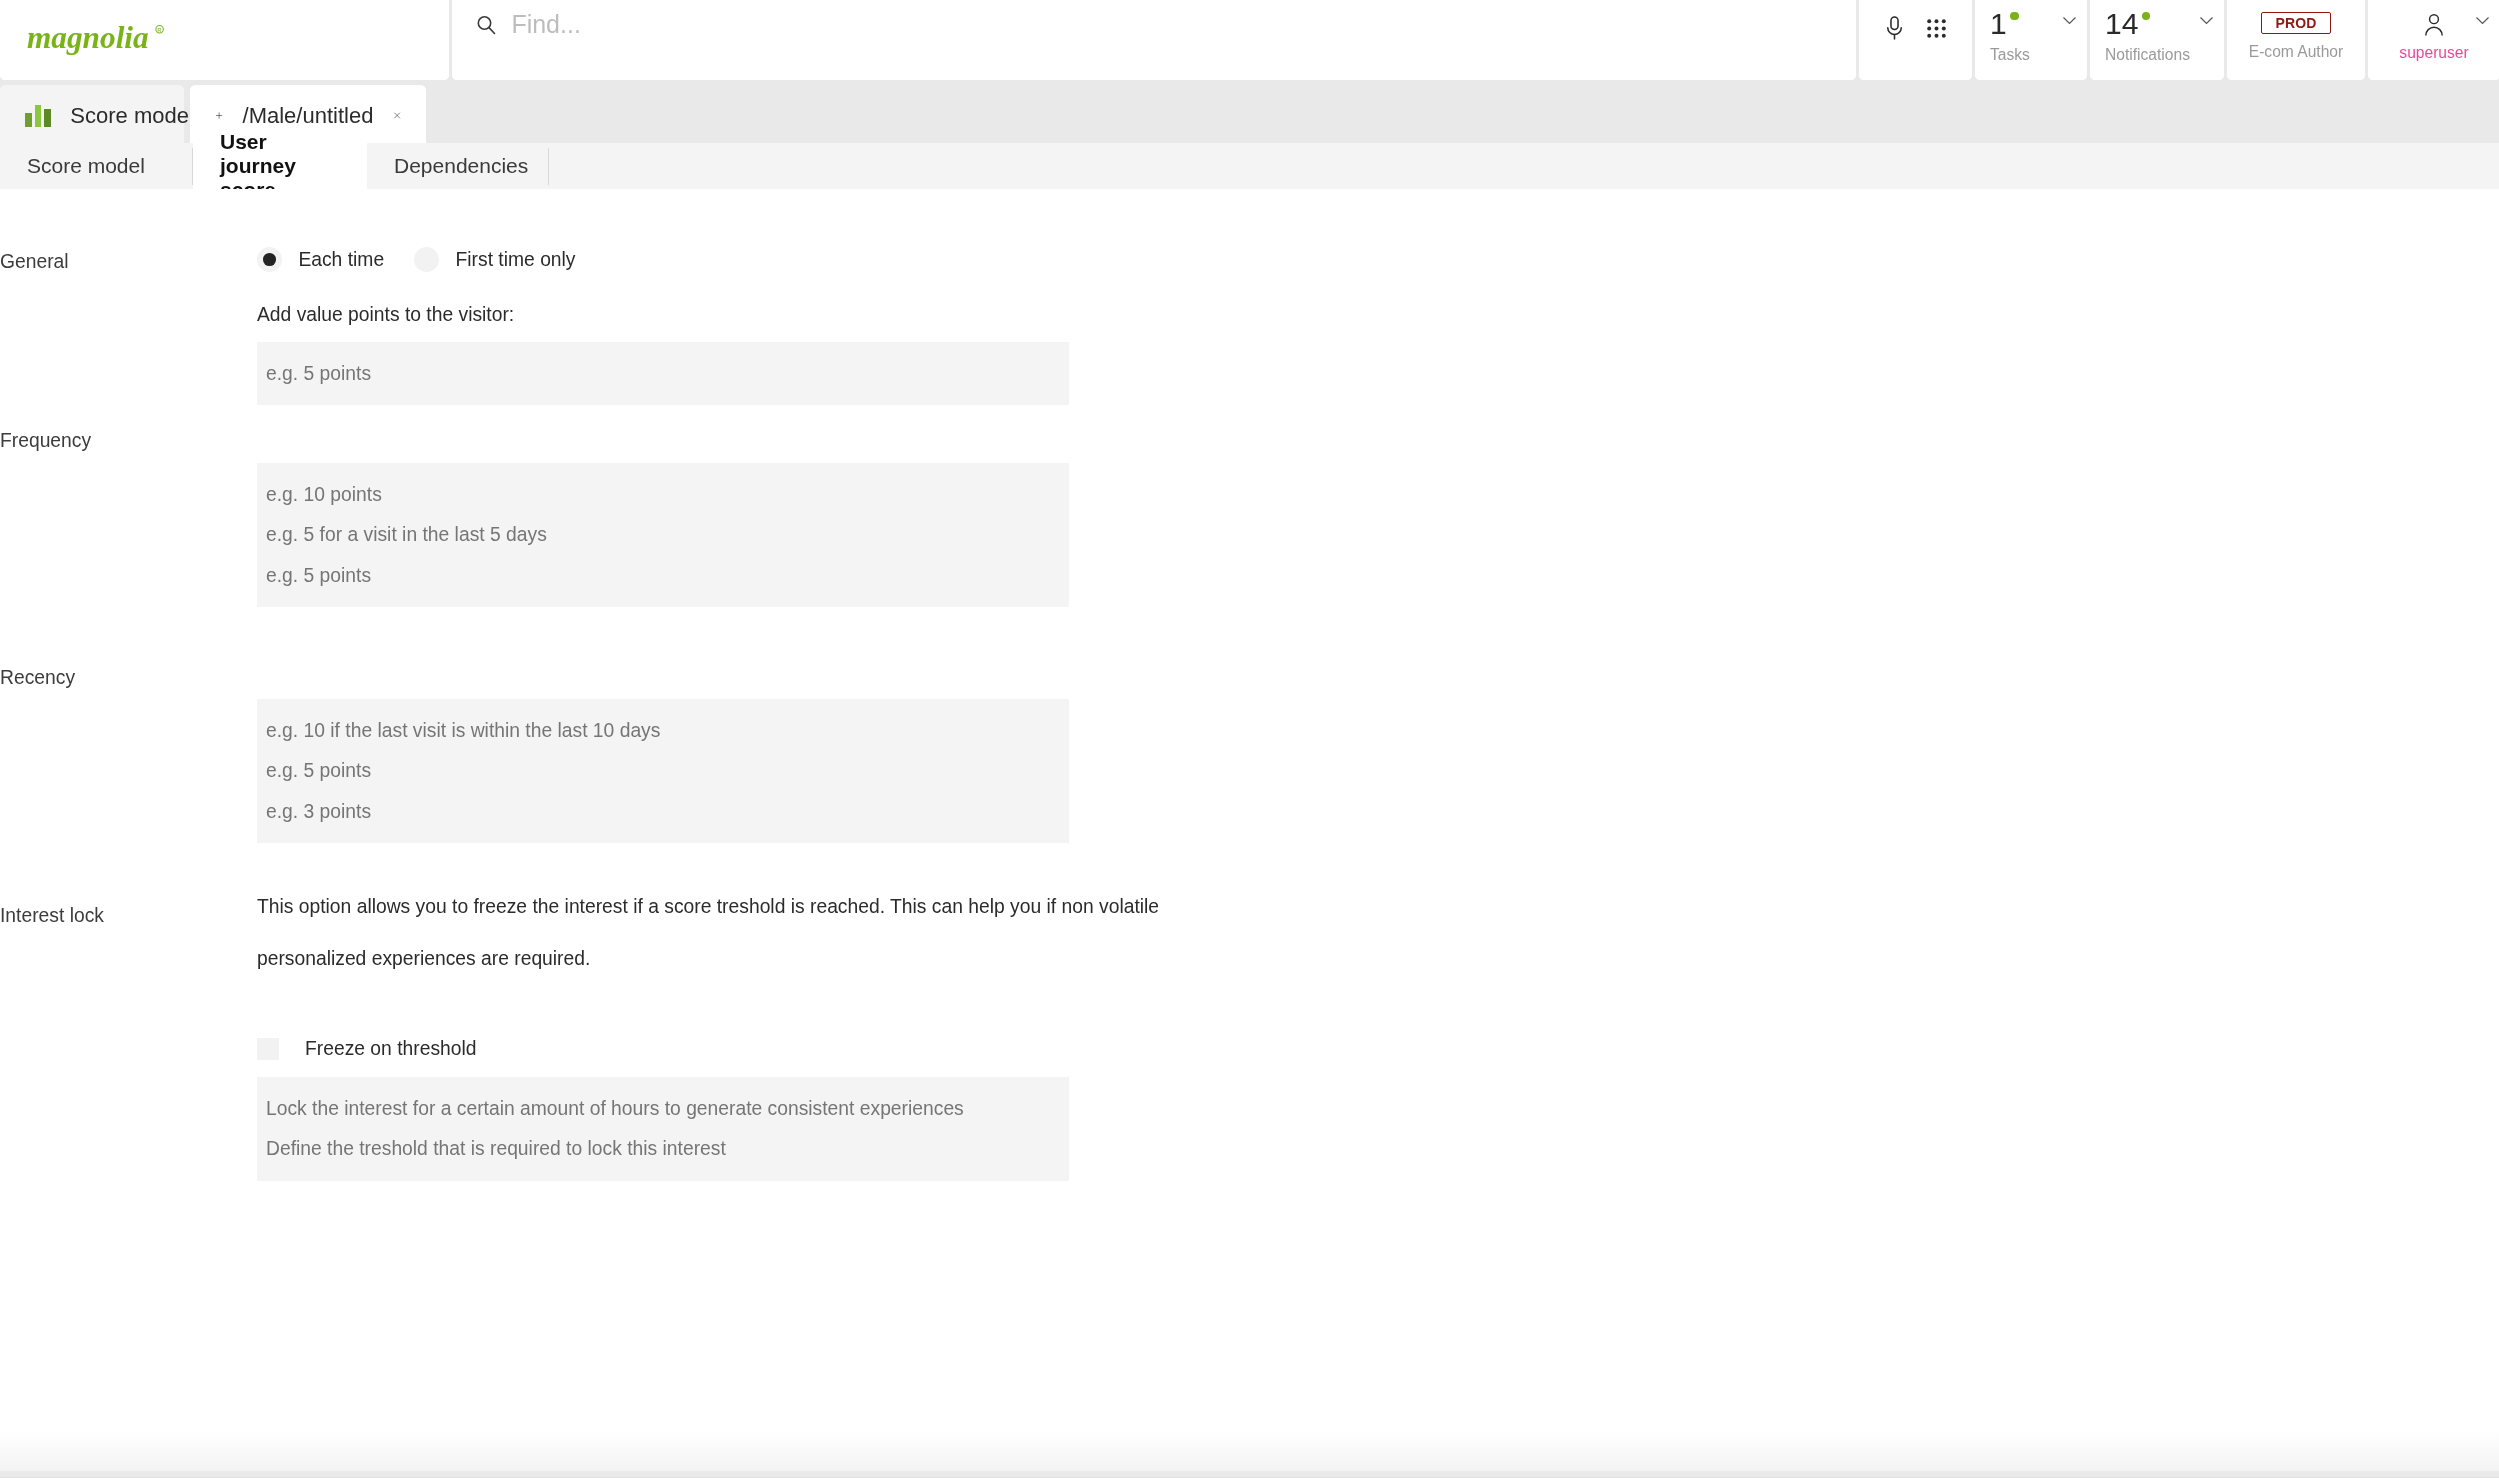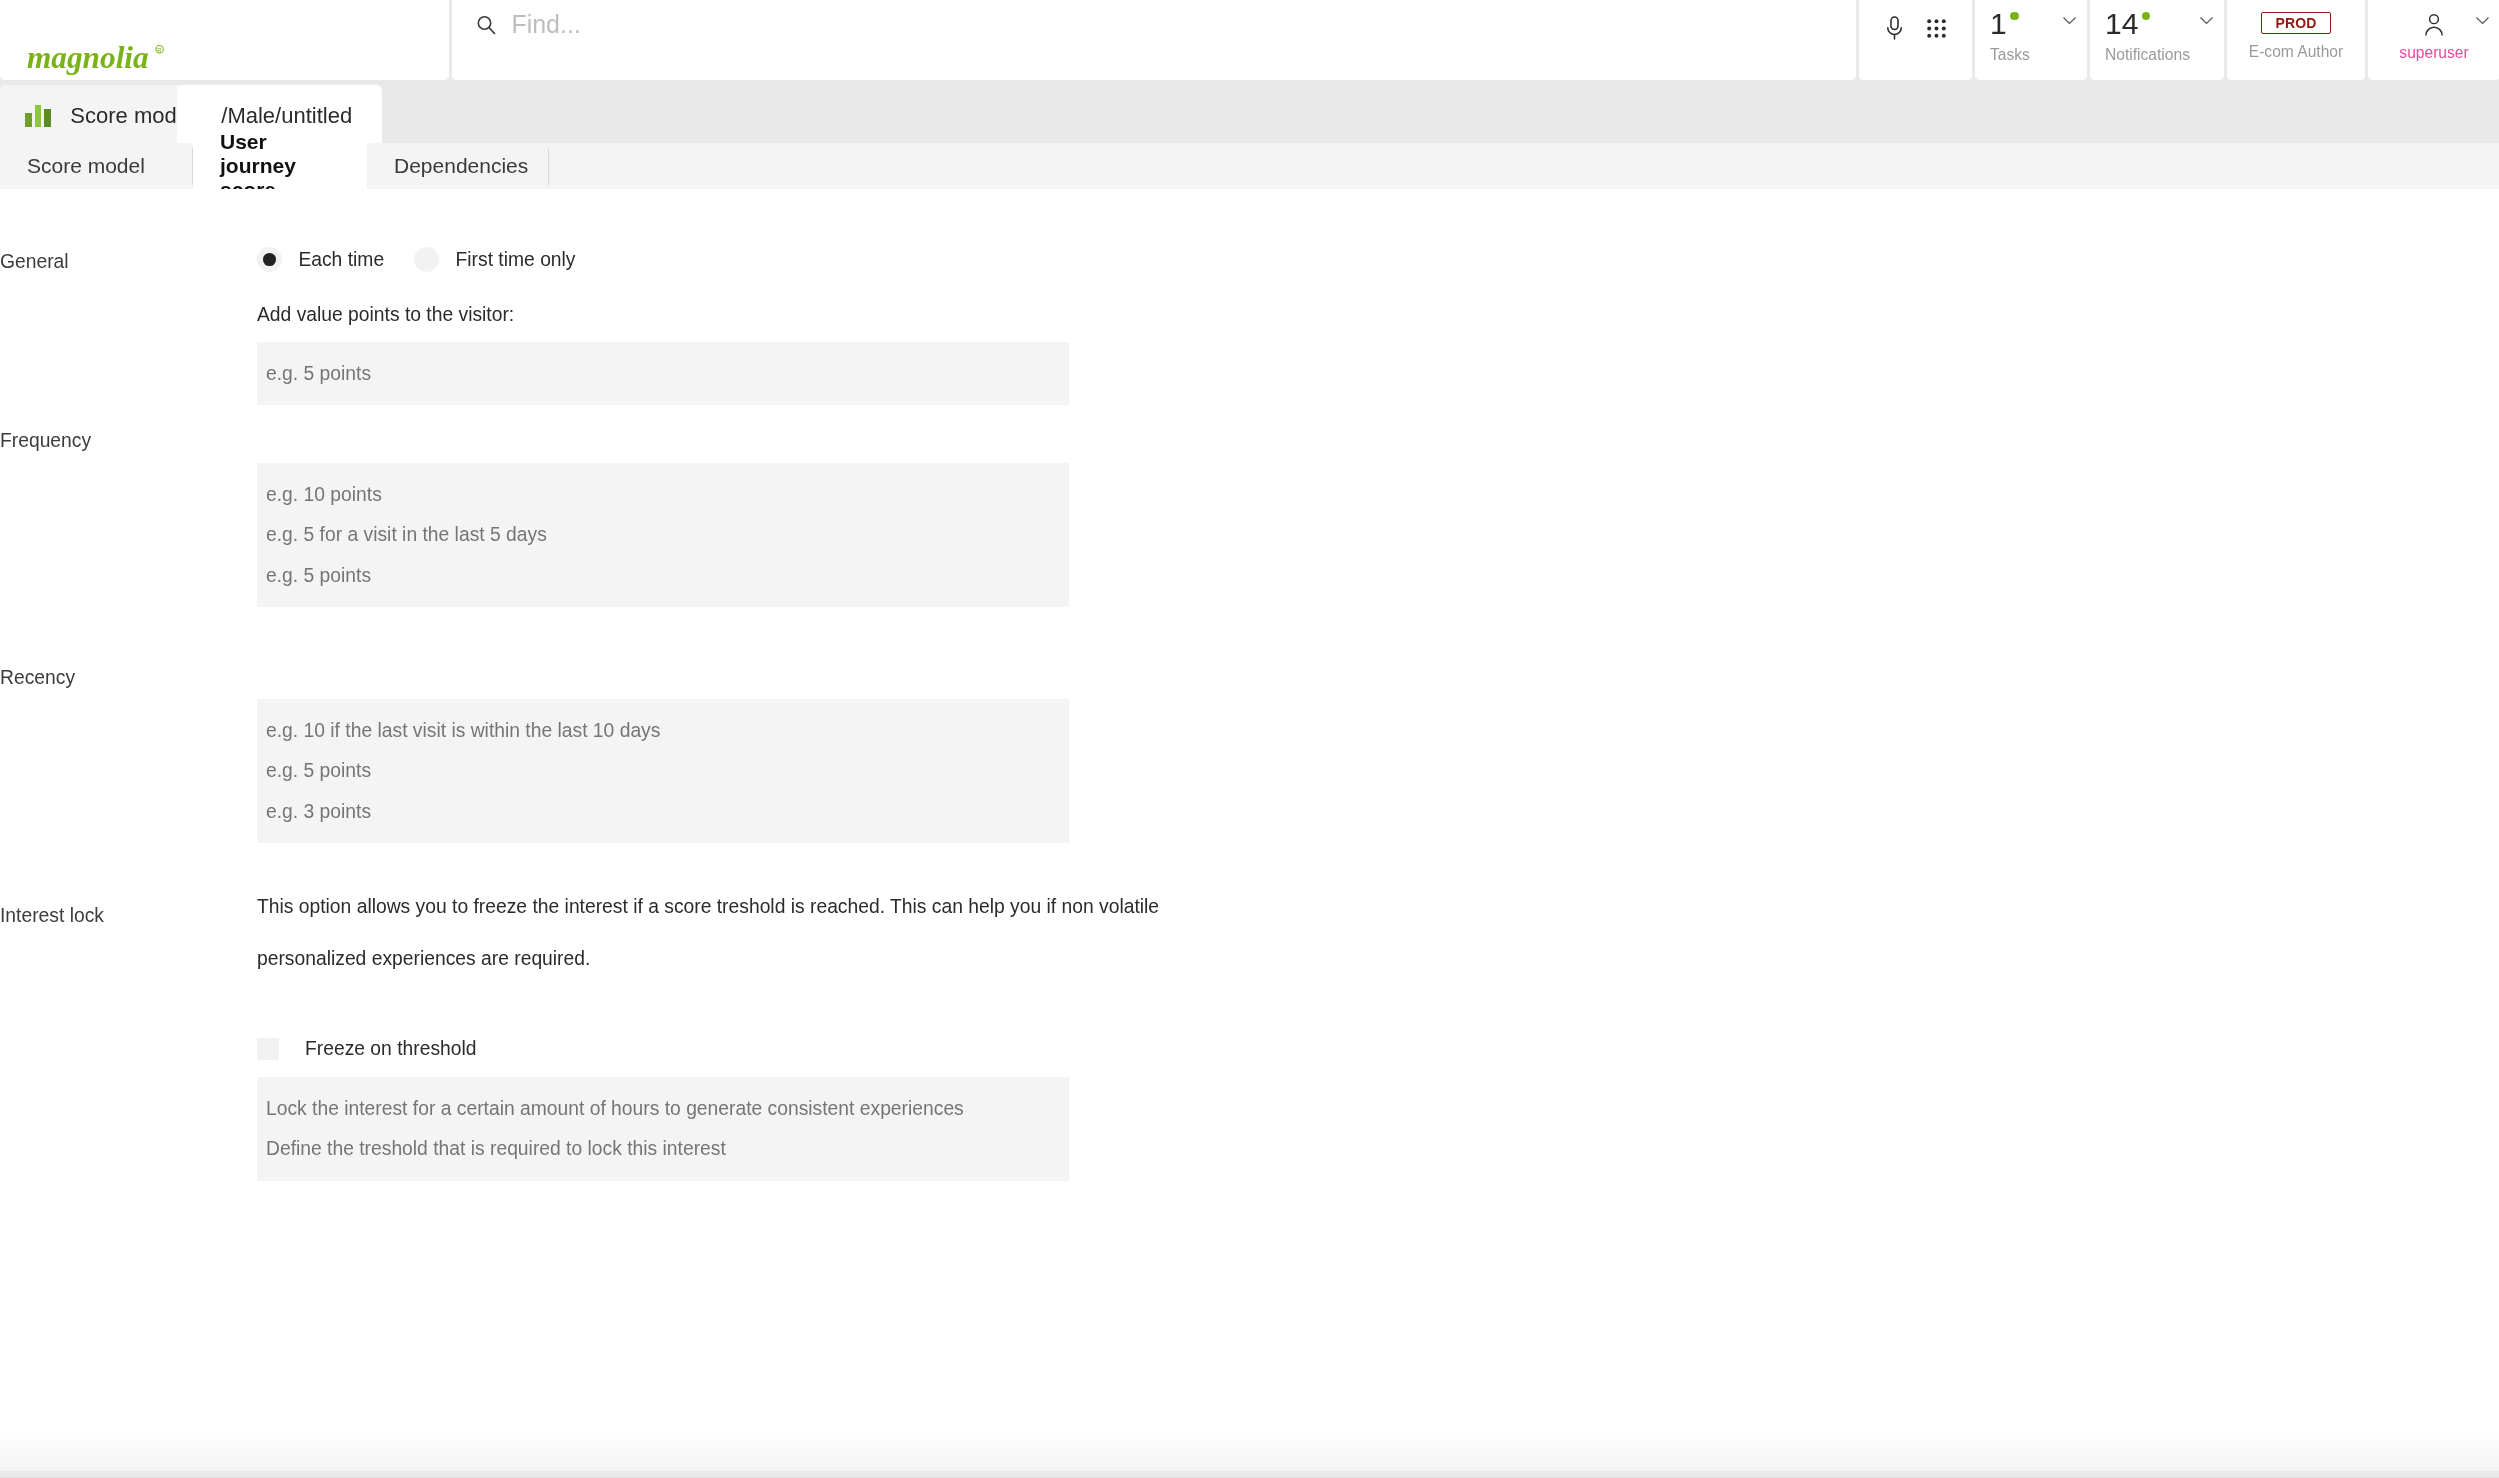--- a/index.html
+++ b/index.html
@@ -18,21 +18,21 @@
     width: 2500px; height: 82px;
     background: #e9e9e9;
     display: flex;
     align-items: stretch;
   }
   .hdr-cell {
     background: #ffffff;
     border-radius: 0 0 4.5px 4.5px;
     height: 80px;
     display: flex;
-    align-items: flex-end;
+    align-items: center;
     position: relative;
   }
   .logo-cell { width: 449px; justify-content: flex-start; padding-left: 27px; }
   .logo-svg { width: 149px; height: 39px; display:block; }
 
   .search-cell {
     flex: 1;
     margin-left: 3px;
     padding-left: 22px;
     display: flex;
@@ -297,21 +297,21 @@
 
   <div class="apptab" style="left:0px; width:184px;">
     <span class="bar-icon">
         <i></i>
         <i></i>
         <i></i>
       </span>
     <span class="apptab-label">Score models</span>
   </div>
 
-  <div class="apptab active" style="left:177px; width:205px;">
+  <div class="apptab active" style="left:190px; width:236px;">
     <svg class="plus-icon" viewBox="0 0 24 24">
       <line x1="12" y1="3" x2="12" y2="21" stroke="#2b2b2b" stroke-width="1.7"></line>
       <line x1="3" y1="12" x2="21" y2="12" stroke="#2b2b2b" stroke-width="1.7"></line>
     </svg>
     <span class="apptab-label">/Male/untitled</span>
     <svg class="x-icon" viewBox="0 0 24 24">
       <line x1="4" y1="4" x2="20" y2="20" stroke="#2b2b2b" stroke-width="1.7"></line>
       <line x1="20" y1="4" x2="4" y2="20" stroke="#2b2b2b" stroke-width="1.7"></line>
     </svg>
   </div>

